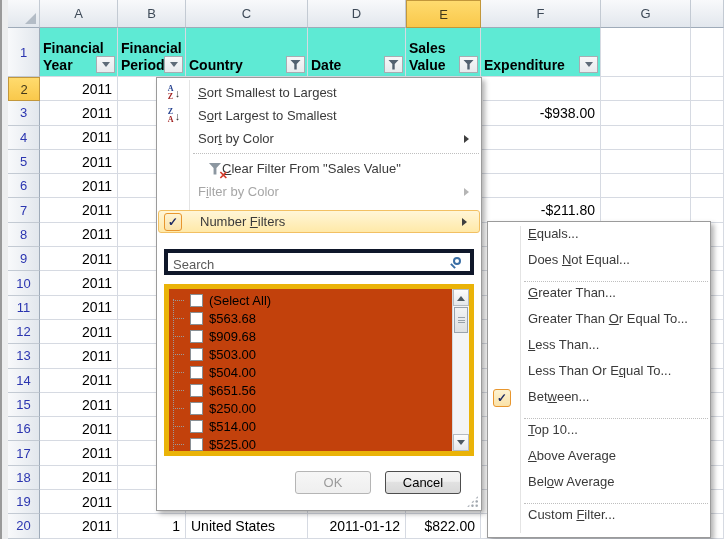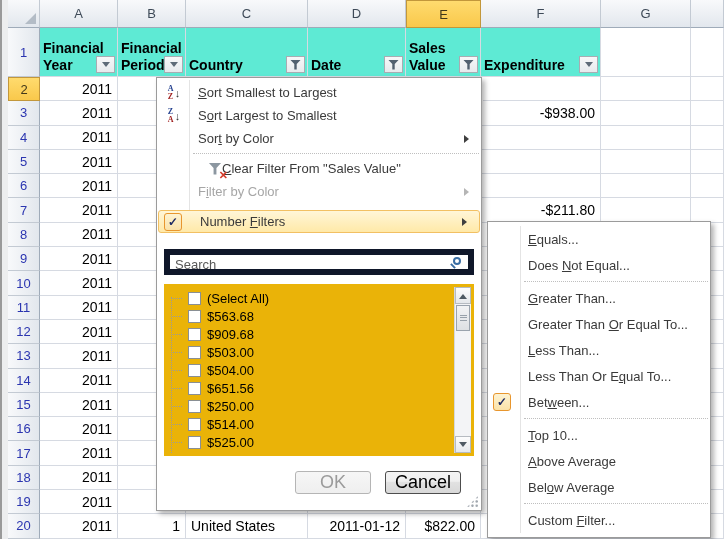--- a/index.html
+++ b/index.html
@@ -73,64 +73,64 @@
   .lt{color:var(--sort-letter-top);} .lb{color:var(--sort-letter-bottom);}
   .sarr{font-size:11px;line-height:12px;color:#333;margin-left:1px;}
   .cfwrap{position:relative;}
   .rx{position:absolute;right:-1px;bottom:-2px;color:var(--clear-x-red);font-size:11px;
     font-weight:bold;line-height:1;}
   .mcheck{width:18px;height:18px;border:1px solid var(--check-border);border-radius:3px;
     background:linear-gradient(#FDF3D2,#FAE2A8);color:var(--check-mark);font-weight:bold;
     font-size:12px;display:flex;align-items:center;justify-content:center;}
 
   .search-row{position:relative;margin:16px 7px 0 7px;}
-  .search-row input{width:100%;height:26px;border:6px solid #0f172a;padding:4px 26px 0 5px;
+  .search-row input{width:100%;height:26px;border:4px solid #0f172a;padding:4px 26px 0 5px;
     font-size:13px;font-family:"Liberation Sans",sans-serif;color:#000;}
   .search-row input::placeholder{color:#595959;opacity:1;}
   .mag{position:absolute;right:13px;top:8px;width:8px;height:8px;
     border:2px solid var(--search-icon-blue);border-radius:50%;}
   .mag::after{content:'';position:absolute;left:-5px;top:6px;width:6px;height:2px;
     background:var(--search-icon-blue);transform:rotate(45deg);}
 
-  .vlist{position:relative;margin:9px 7px 0 7px;height:172px;border:3px solid #eab308;
-    background:#eab308;overflow:hidden;padding-top:2px;}
+  .vlist{position:relative;margin:9px 7px 0 7px;height:172px;border:5px solid #eab308;
+    background:#c2410c;overflow:hidden;padding-top:2px;}
   .tvl{position:absolute;left:4px;top:10px;height:166px;width:0;border-left:1px dotted #9A9A9A;}
   .li{height:18px;display:flex;align-items:center;padding-left:21px;position:relative;
     font-size:13px;color:#000;white-space:nowrap;}
   .li::before{content:'';position:absolute;left:4px;top:50%;width:11px;border-top:1px dotted #9A9A9A;}
   .cb{width:13px;height:13px;border:1px solid #898F94;background:#fff;margin-right:6px;flex:none;}
   .sbar{position:absolute;right:0;top:0;bottom:0;width:17px;background:#F3F4F6;
     border-left:1px solid #D5D8DB;}
   .sb-up,.sb-down{position:absolute;left:0;right:0;height:17px;border:1px solid #B6BBC1;
     background:linear-gradient(#FDFDFD,#E5E8EB);display:flex;align-items:center;justify-content:center;}
   .sb-up{top:0;} .sb-down{bottom:0;}
   .tri-up{width:0;height:0;border:4px solid transparent;border-bottom:5px solid #4F5A63;margin-top:-3px;}
   .tri-down{width:0;height:0;border:4px solid transparent;border-top:5px solid #4F5A63;margin-bottom:-3px;}
   .sb-thumb{position:absolute;top:18px;left:1px;right:1px;height:26px;border:1px solid #9AA3AD;
     background:linear-gradient(#F2F3F4,#DDE0E3);display:flex;align-items:center;justify-content:center;}
   .sb-thumb::after{content:'';width:7px;height:6px;
     background:repeating-linear-gradient(to bottom,#98A1AA 0 1px,transparent 1px 2.5px);}
 
   .btn-row{display:flex;justify-content:flex-end;gap:14px;margin:15px 20px 0 0;}
-  .btn{width:76px;height:23px;font-size:18px;font-family:"Liberation Sans",sans-serif;
+  .btn{width:76px;height:23px;font-size:13px;font-family:"Liberation Sans",sans-serif;
     border:1px solid #8E8F8F;border-radius:3px;
     background:linear-gradient(#F4F4F4,#EFEFEF 45%,#E2E2E2 46%,#D8D8D8);color:#000;}
   .btn.disabled{color:#9B9B9B;border-color:#B5B5B5;
     background:linear-gradient(#F6F6F6,#EFEFEF);}
   .btn.default{border-color:#4D4D4D;}
   .grip{position:absolute;right:2px;bottom:2px;width:13px;height:13px;
     background-image:radial-gradient(#9FA6AD 1.1px,transparent 1.3px);background-size:4.3px 4.3px;
     clip-path:polygon(100% 0,100% 100%,0 100%);}
 
   .submenu{position:absolute;left:487px;top:221px;width:224px;background:#fff;
     border:1px solid var(--menu-border);box-shadow:3px 3px 5px rgba(0,0,0,.3);z-index:6;
     padding:4px 0;}
   .submenu .wrap{position:relative;}
   .submenu .wrap::before{content:'';position:absolute;left:32px;top:0;bottom:0;width:1px;background:#E4E4E4;}
-  .smi{height:26px;display:flex;align-items:center;padding-left:40px;position:relative;
+  .smi{height:26px;display:flex;padding-left:40px;position:relative;
     font-size:13px;color:#3A3A3A;white-space:nowrap;}
 </style>
 </head>
 <body>
 
 <div class="screen">
   <div class="left-strip"></div>
   <div id="sheet">
       <div class="c colhdr corner"></div>
       <div class="c colhdr">A</div>

